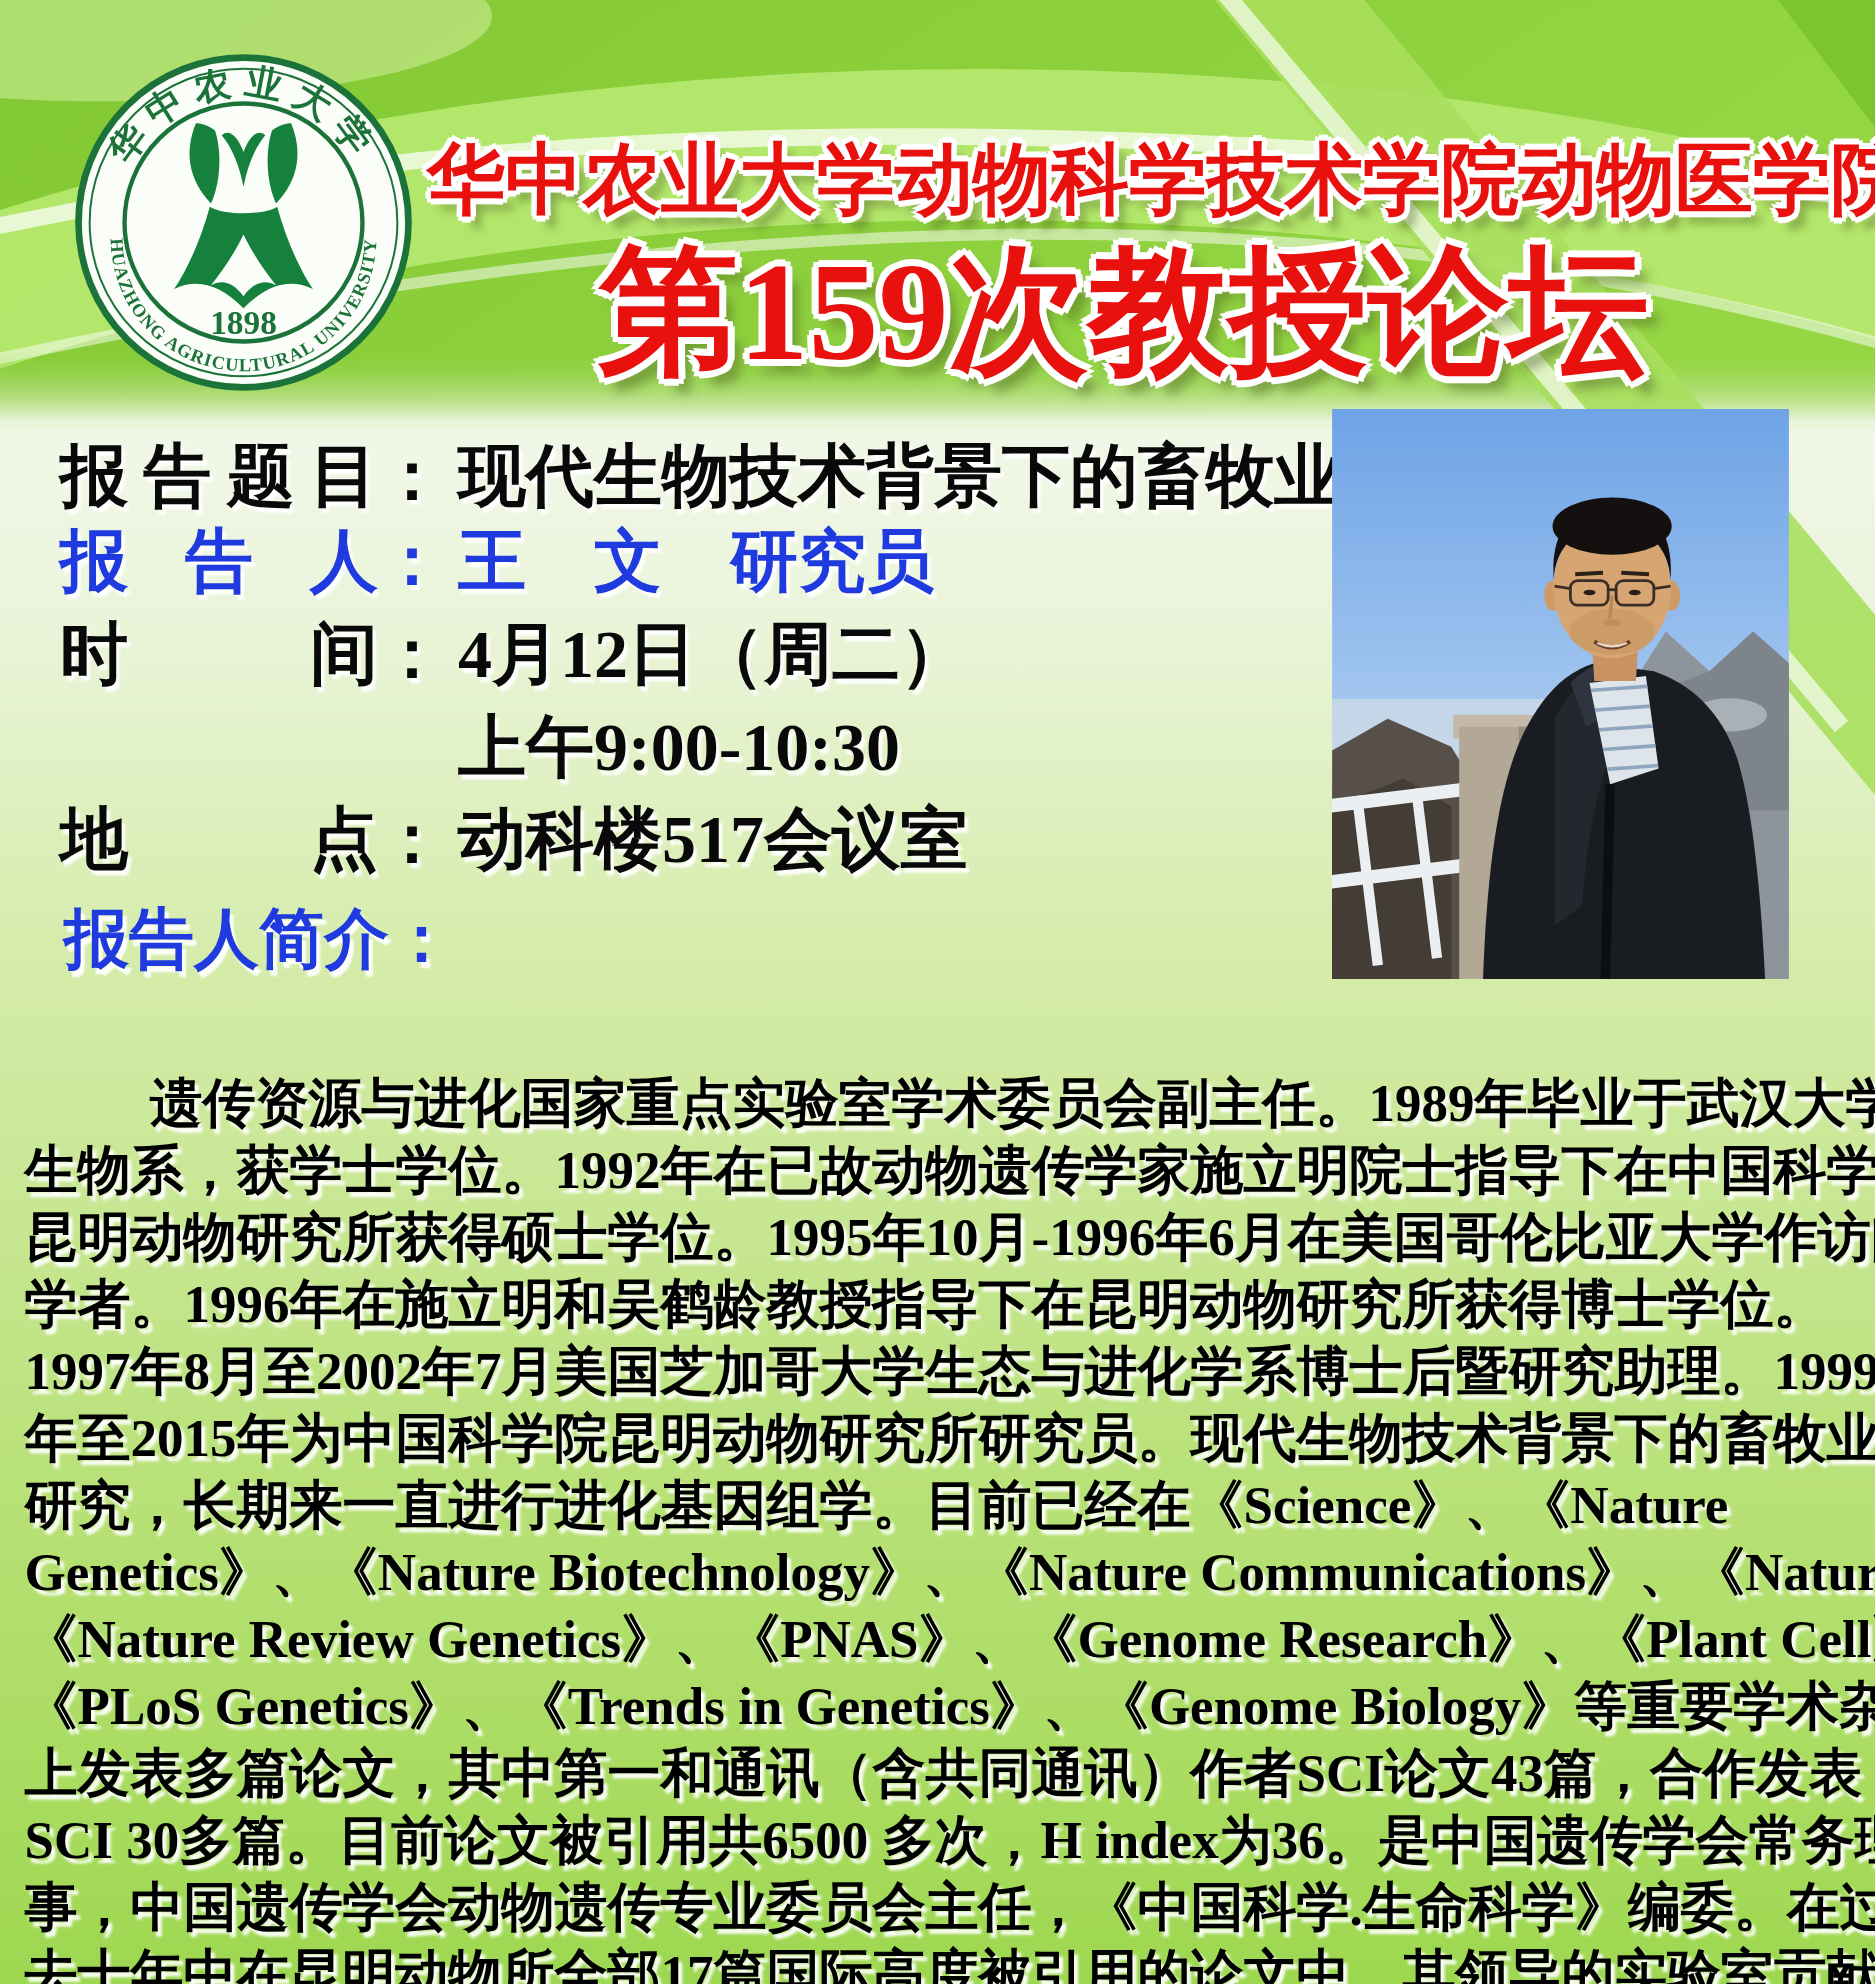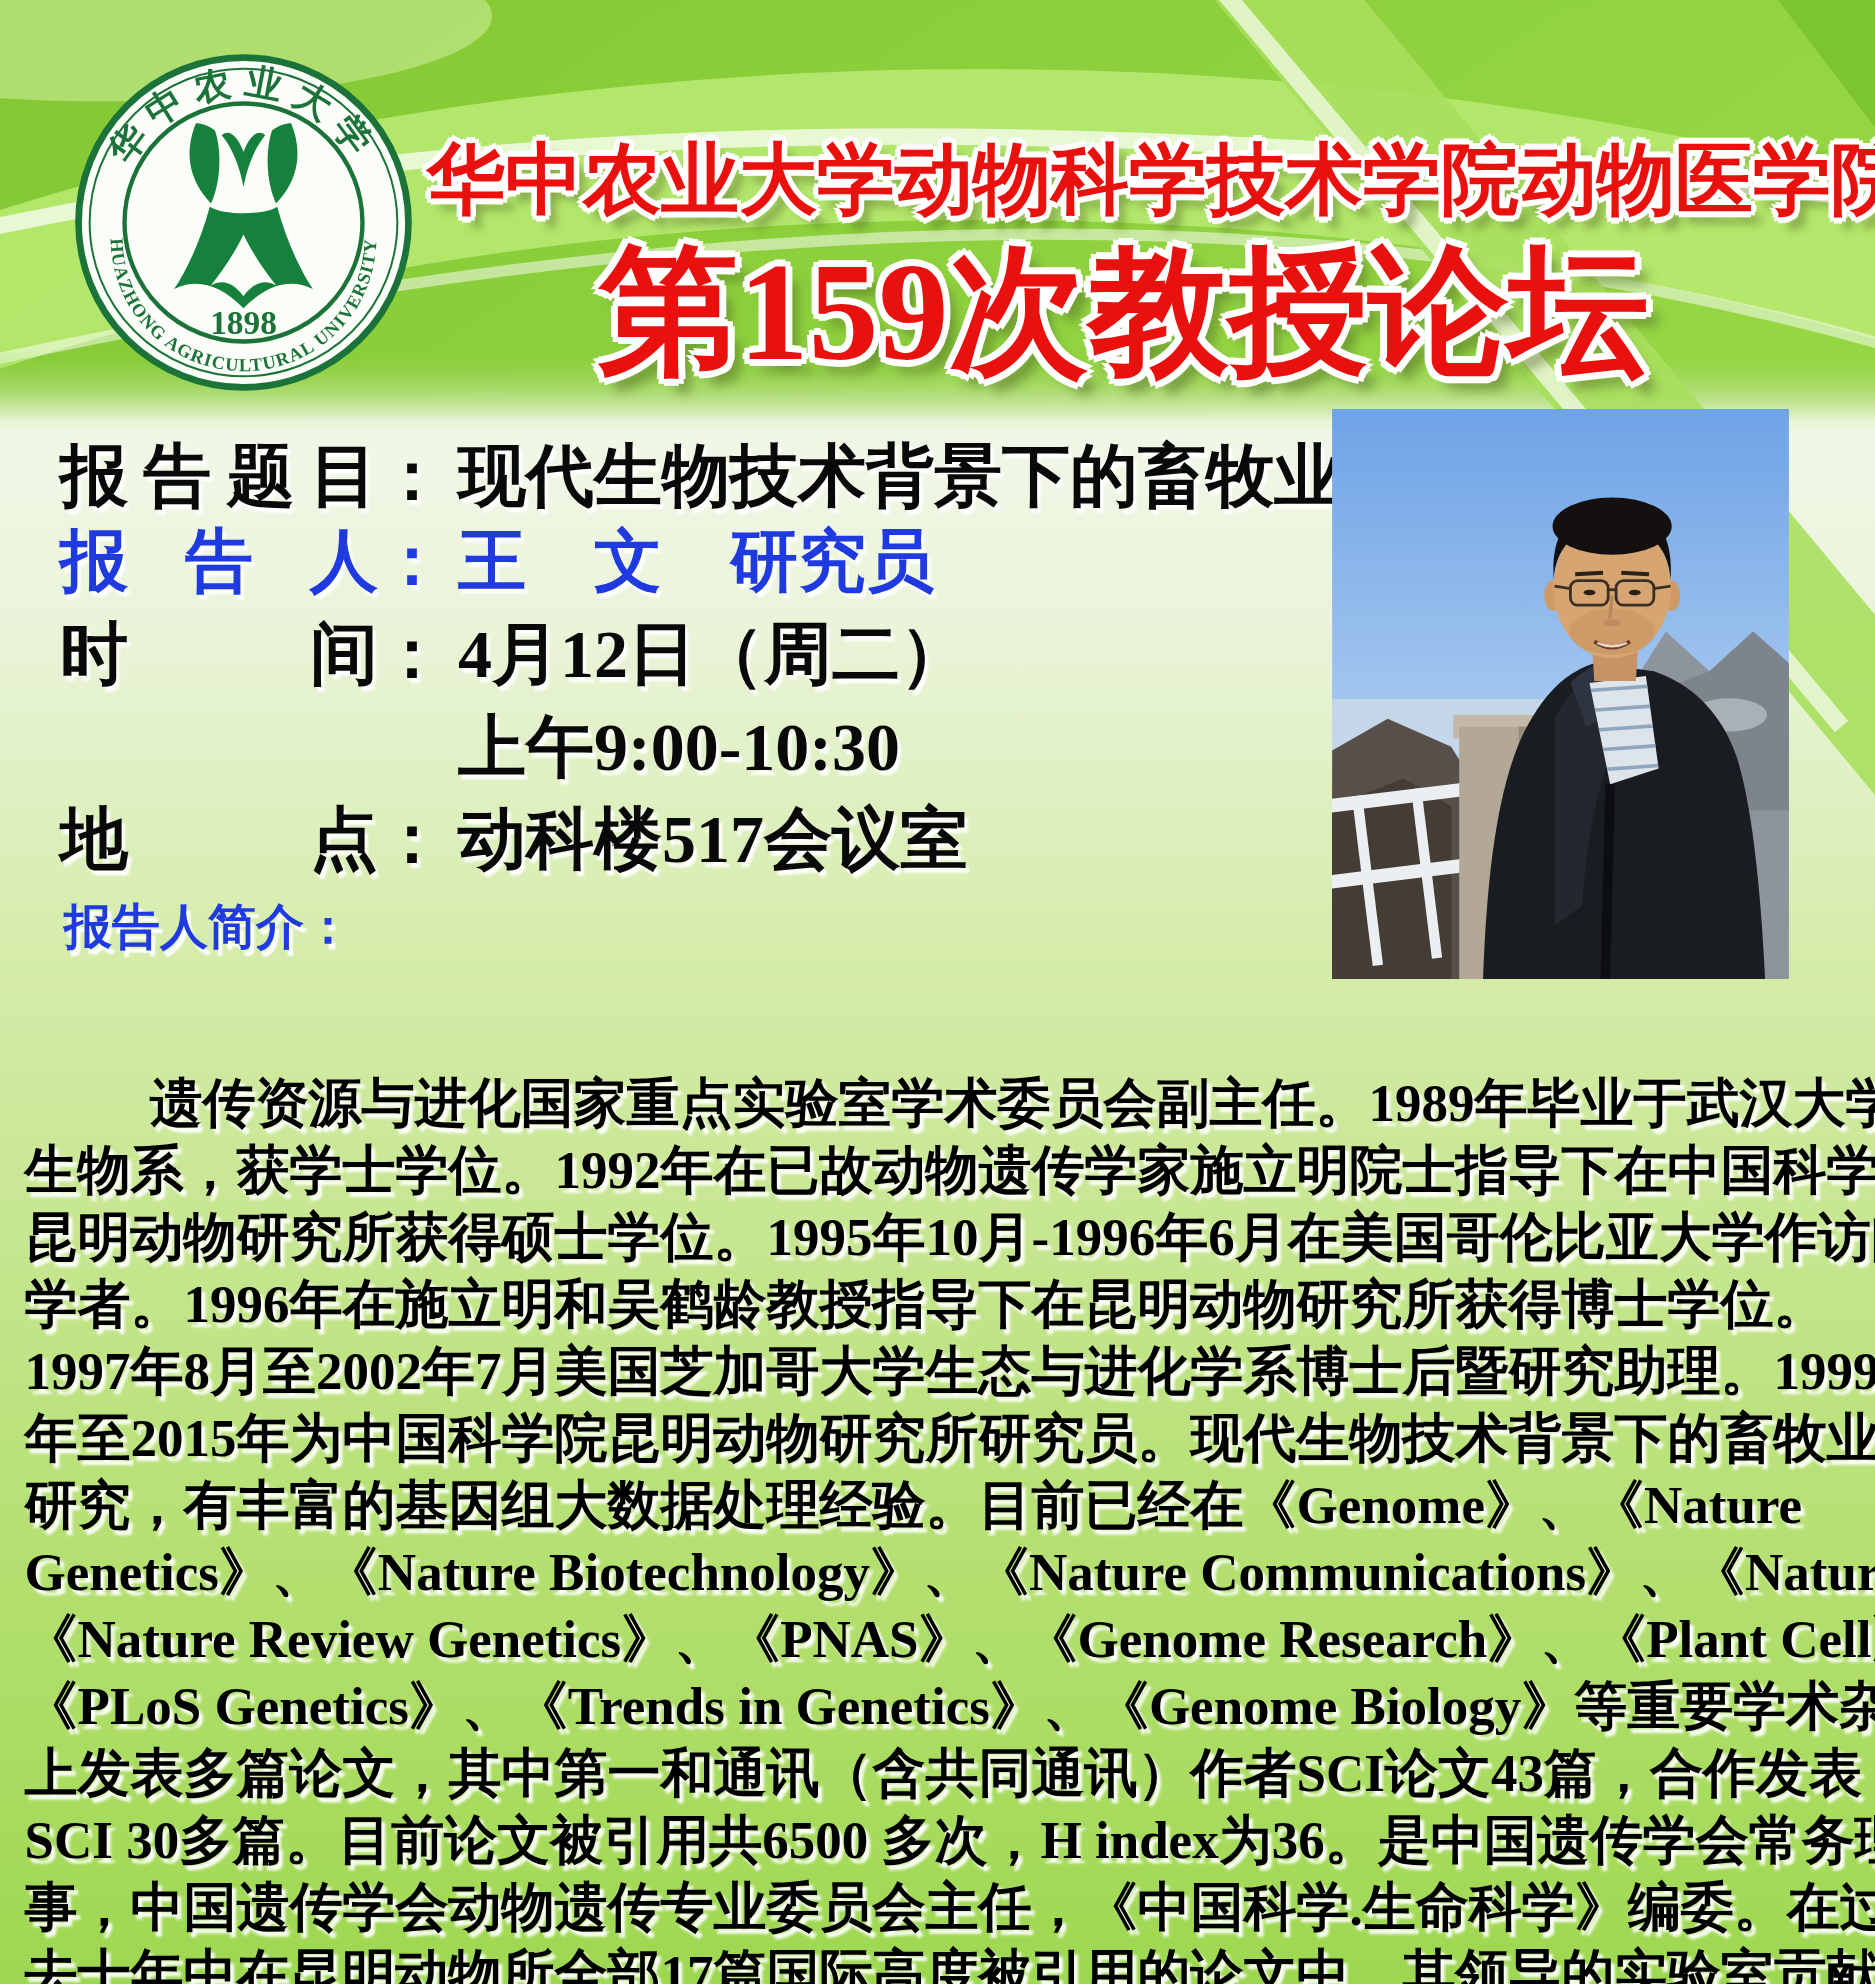--- a/index.html
+++ b/index.html
@@ -42,21 +42,21 @@
   .drow{
     position:absolute;left:60px;height:85px;font-size:68px;color:#090909;
     white-space:nowrap;text-shadow:3.6px 4.8px 2.4px rgba(255,255,255,.92);
   }
   .drow .dlabel{display:inline-flex;justify-content:space-between;width:318px;vertical-align:top;}
   .drow .dcolon{display:inline-block;width:58px;vertical-align:top;}
   .drow .dvalue{display:inline-block;margin-left:22px;vertical-align:top;}
   .drow.blue{color:#1f3be0;}
 
   .bio-heading{
-    position:absolute;left:64px;top:895px;font-size:48px;color:#1f3be0;
+    position:absolute;left:64px;top:895px;font-size:65px;color:#1f3be0;
     text-shadow:4px 5.6px 2px rgba(255,255,255,.95);white-space:nowrap;
   }
   .bio{
     position:absolute;left:24.6px;top:1070px;width:1830px;
     font-size:53px;line-height:67px;color:#000;
   }
   .bio-line{white-space:nowrap;text-shadow:4px 5.2px 2.8px rgba(255,255,255,.95);}
   .bio > .bio-line:first-child{text-indent:125px;}
 
   
@@ -213,21 +213,21 @@
   </svg>
 
   <div class="bio-heading">报告人简介：</div>
   <div class="bio">
       <div class="bio-line">遗传资源与进化国家重点实验室学术委员会副主任。1989年毕业于武汉大学</div>
       <div class="bio-line">生物系，获学士学位。1992年在已故动物遗传学家施立明院士指导下在中国科学院</div>
       <div class="bio-line">昆明动物研究所获得硕士学位。1995年10月-1996年6月在美国哥伦比亚大学作访问</div>
       <div class="bio-line">学者。1996年在施立明和吴鹤龄教授指导下在昆明动物研究所获得博士学位。</div>
       <div class="bio-line">1997年8月至2002年7月美国芝加哥大学生态与进化学系博士后暨研究助理。1999</div>
       <div class="bio-line">年至2015年为中国科学院昆明动物研究所研究员。现代生物技术背景下的畜牧业</div>
-      <div class="bio-line">研究，有丰富的基因组大数据处理经验。目前已经在《Genome》、《Nature</div>
+      <div class="bio-line">研究，长期来一直进行进化基因组学。目前已经在《Science》、《Nature</div>
       <div class="bio-line">Genetics》、《Nature Biotechnology》、《Nature Communications》、《Nature》、</div>
       <div class="bio-line">《Nature Review Genetics》、《PNAS》、《Genome Research》、《Plant Cell》、</div>
       <div class="bio-line">《PLoS Genetics》、《Trends in Genetics》、《Genome Biology》等重要学术杂志</div>
       <div class="bio-line">上发表多篇论文，其中第一和通讯（含共同通讯）作者SCI论文43篇，合作发表</div>
       <div class="bio-line">SCI 30多篇。目前论文被引用共6500 多次，H index为36。是中国遗传学会常务理</div>
       <div class="bio-line">事，中国遗传学会动物遗传专业委员会主任，《中国科学.生命科学》编委。在过</div>
       <div class="bio-line">去十年中在昆明动物所全部17篇国际高度被引用的论文中，其领导的实验室贡献</div>
     </div>
 
 </div>

